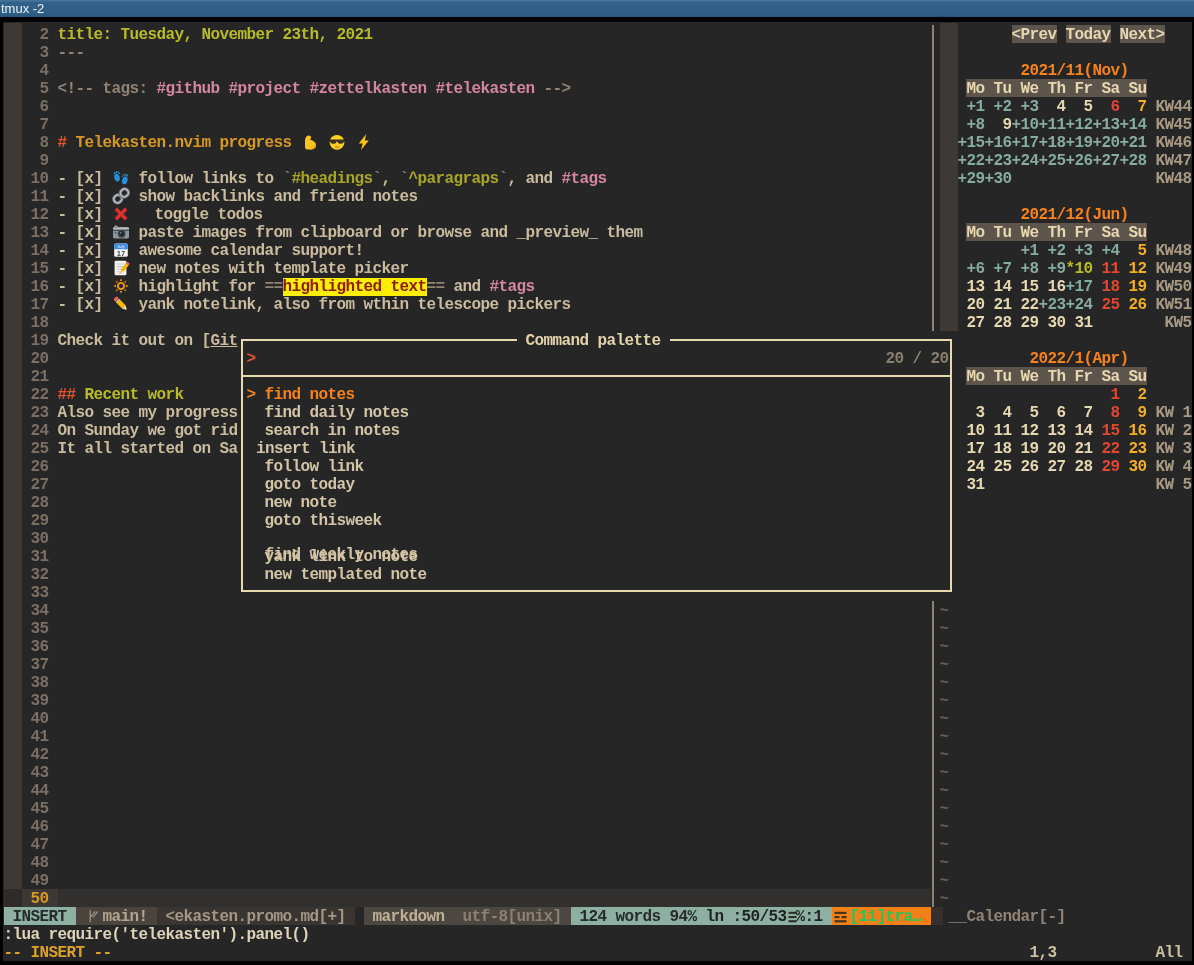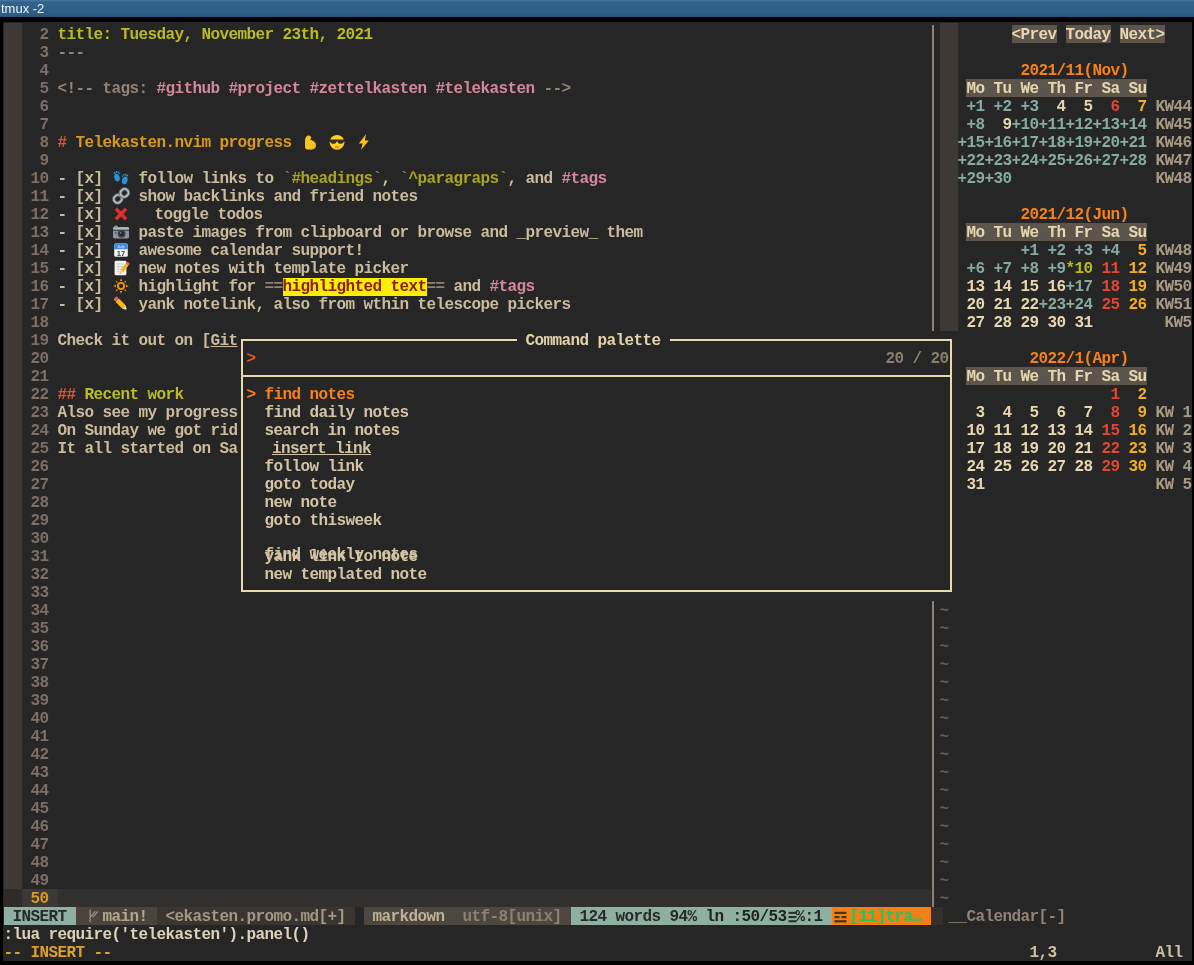--- a/index.html
+++ b/index.html
@@ -248,21 +248,21 @@
 <div class="bg" style="left:241px;top:590px;width:711px;height:2px;background:#e9d9ae;"></div>
 <div class="bg" style="left:241px;top:339px;width:2px;height:253px;background:#e9d9ae;"></div>
 <div class="bg" style="left:950px;top:339px;width:2px;height:253px;background:#e9d9ae;"></div>
 <span class="t title" style="left:516.5px;top:332px;background:#262626;"> Command palette </span>
 <span class="t caret" style="left:246.5px;top:350px;">&gt;</span>
 <span class="t cnt" style="left:885.5px;top:350px;">20 / 20</span>
 <span class="t orange" style="left:246.5px;top:386px;">&gt;</span>
 <span class="t orangeb" style="left:264.5px;top:386px;">find notes</span>
 <span class="t item" style="left:264.5px;top:404px;">find daily notes</span>
 <span class="t item" style="left:264.5px;top:422px;">search in notes</span>
-<span class="t item" style="left:272px;top:440px;text-decoration:underline;">insert link</span>
+<span class="t item" style="left:256px;top:440px;">insert link</span>
 <span class="t item" style="left:264.5px;top:458px;">follow link</span>
 <span class="t item" style="left:264.5px;top:476px;">goto today</span>
 <span class="t item" style="left:264.5px;top:494px;">new note</span>
 <span class="t item" style="left:264.5px;top:512px;">goto thisweek</span>
 <span class="t item" style="left:264.5px;top:530px;margin-top:16px;">find weekly notes</span>
 <span class="t item" style="left:264.5px;top:548px;">yank link to note</span>
 <span class="t item" style="left:264.5px;top:566px;">new templated note</span>
 <span class="t insmode" style="left:12.5px;top:908px;">INSERT</span>
 <span class="t seg1" style="left:102.5px;top:908px;">main!</span>
 <span class="t seg2" style="left:165.5px;top:908px;">&lt;ekasten.promo.md[+]</span>

